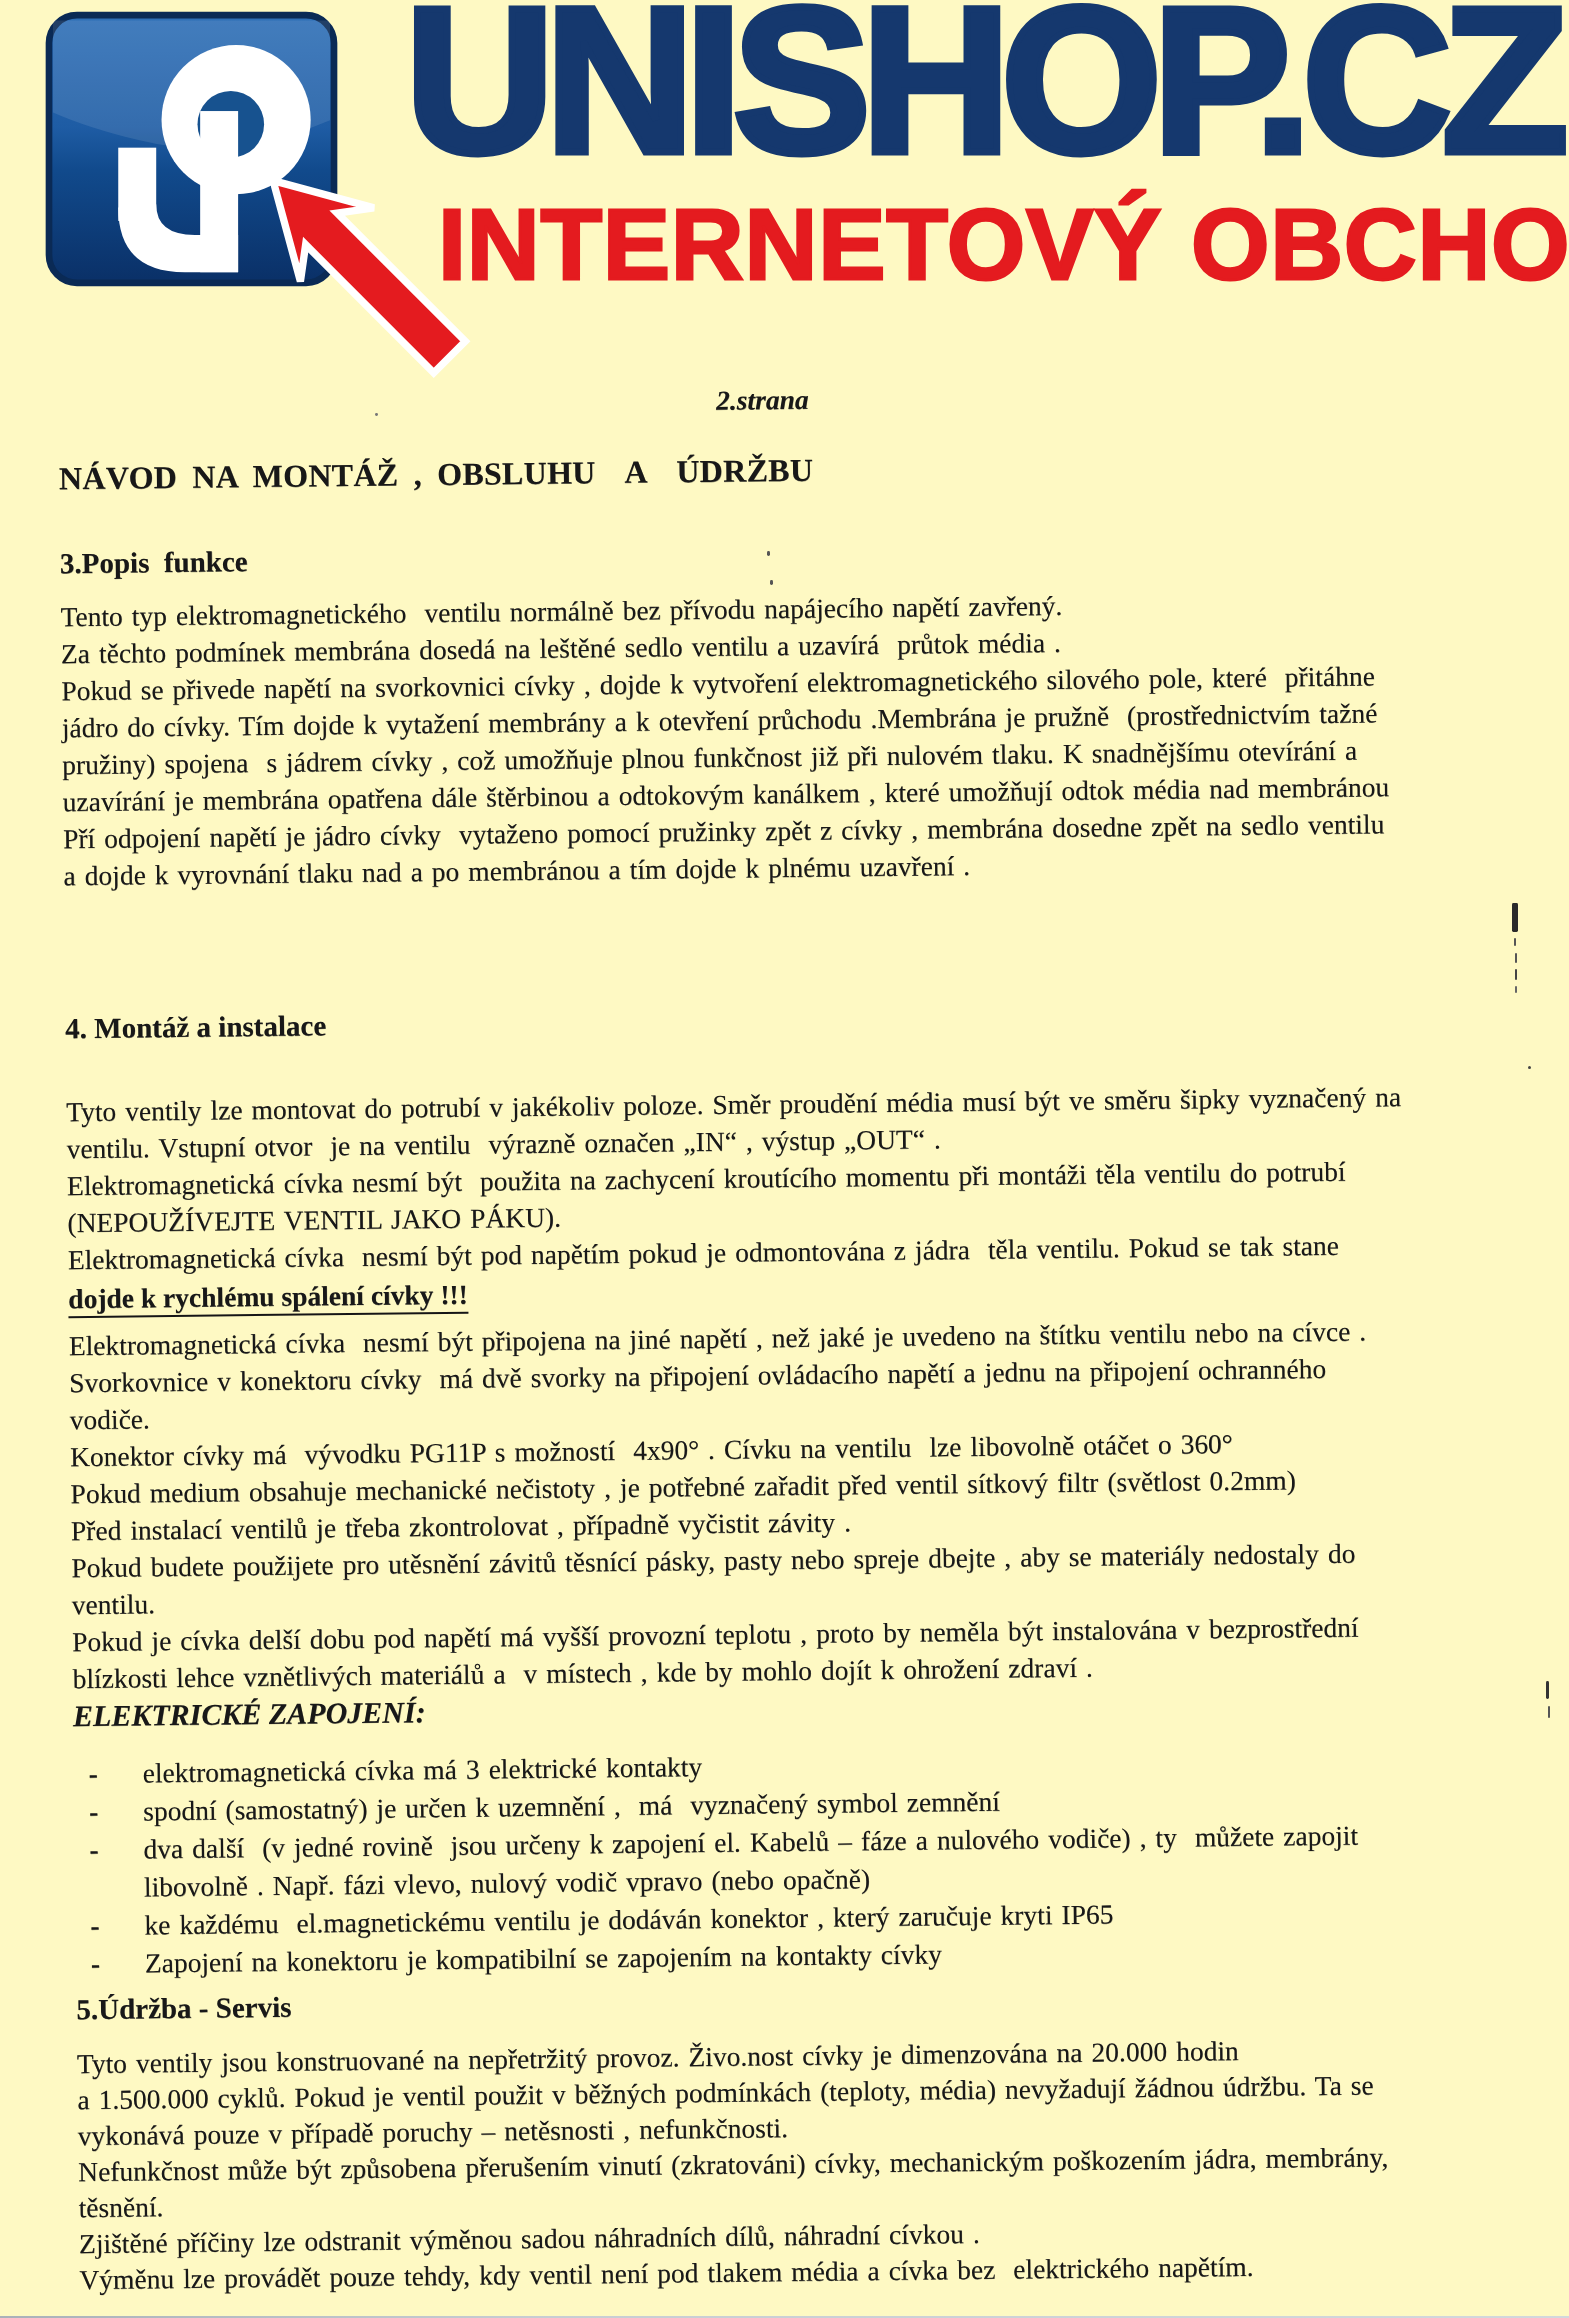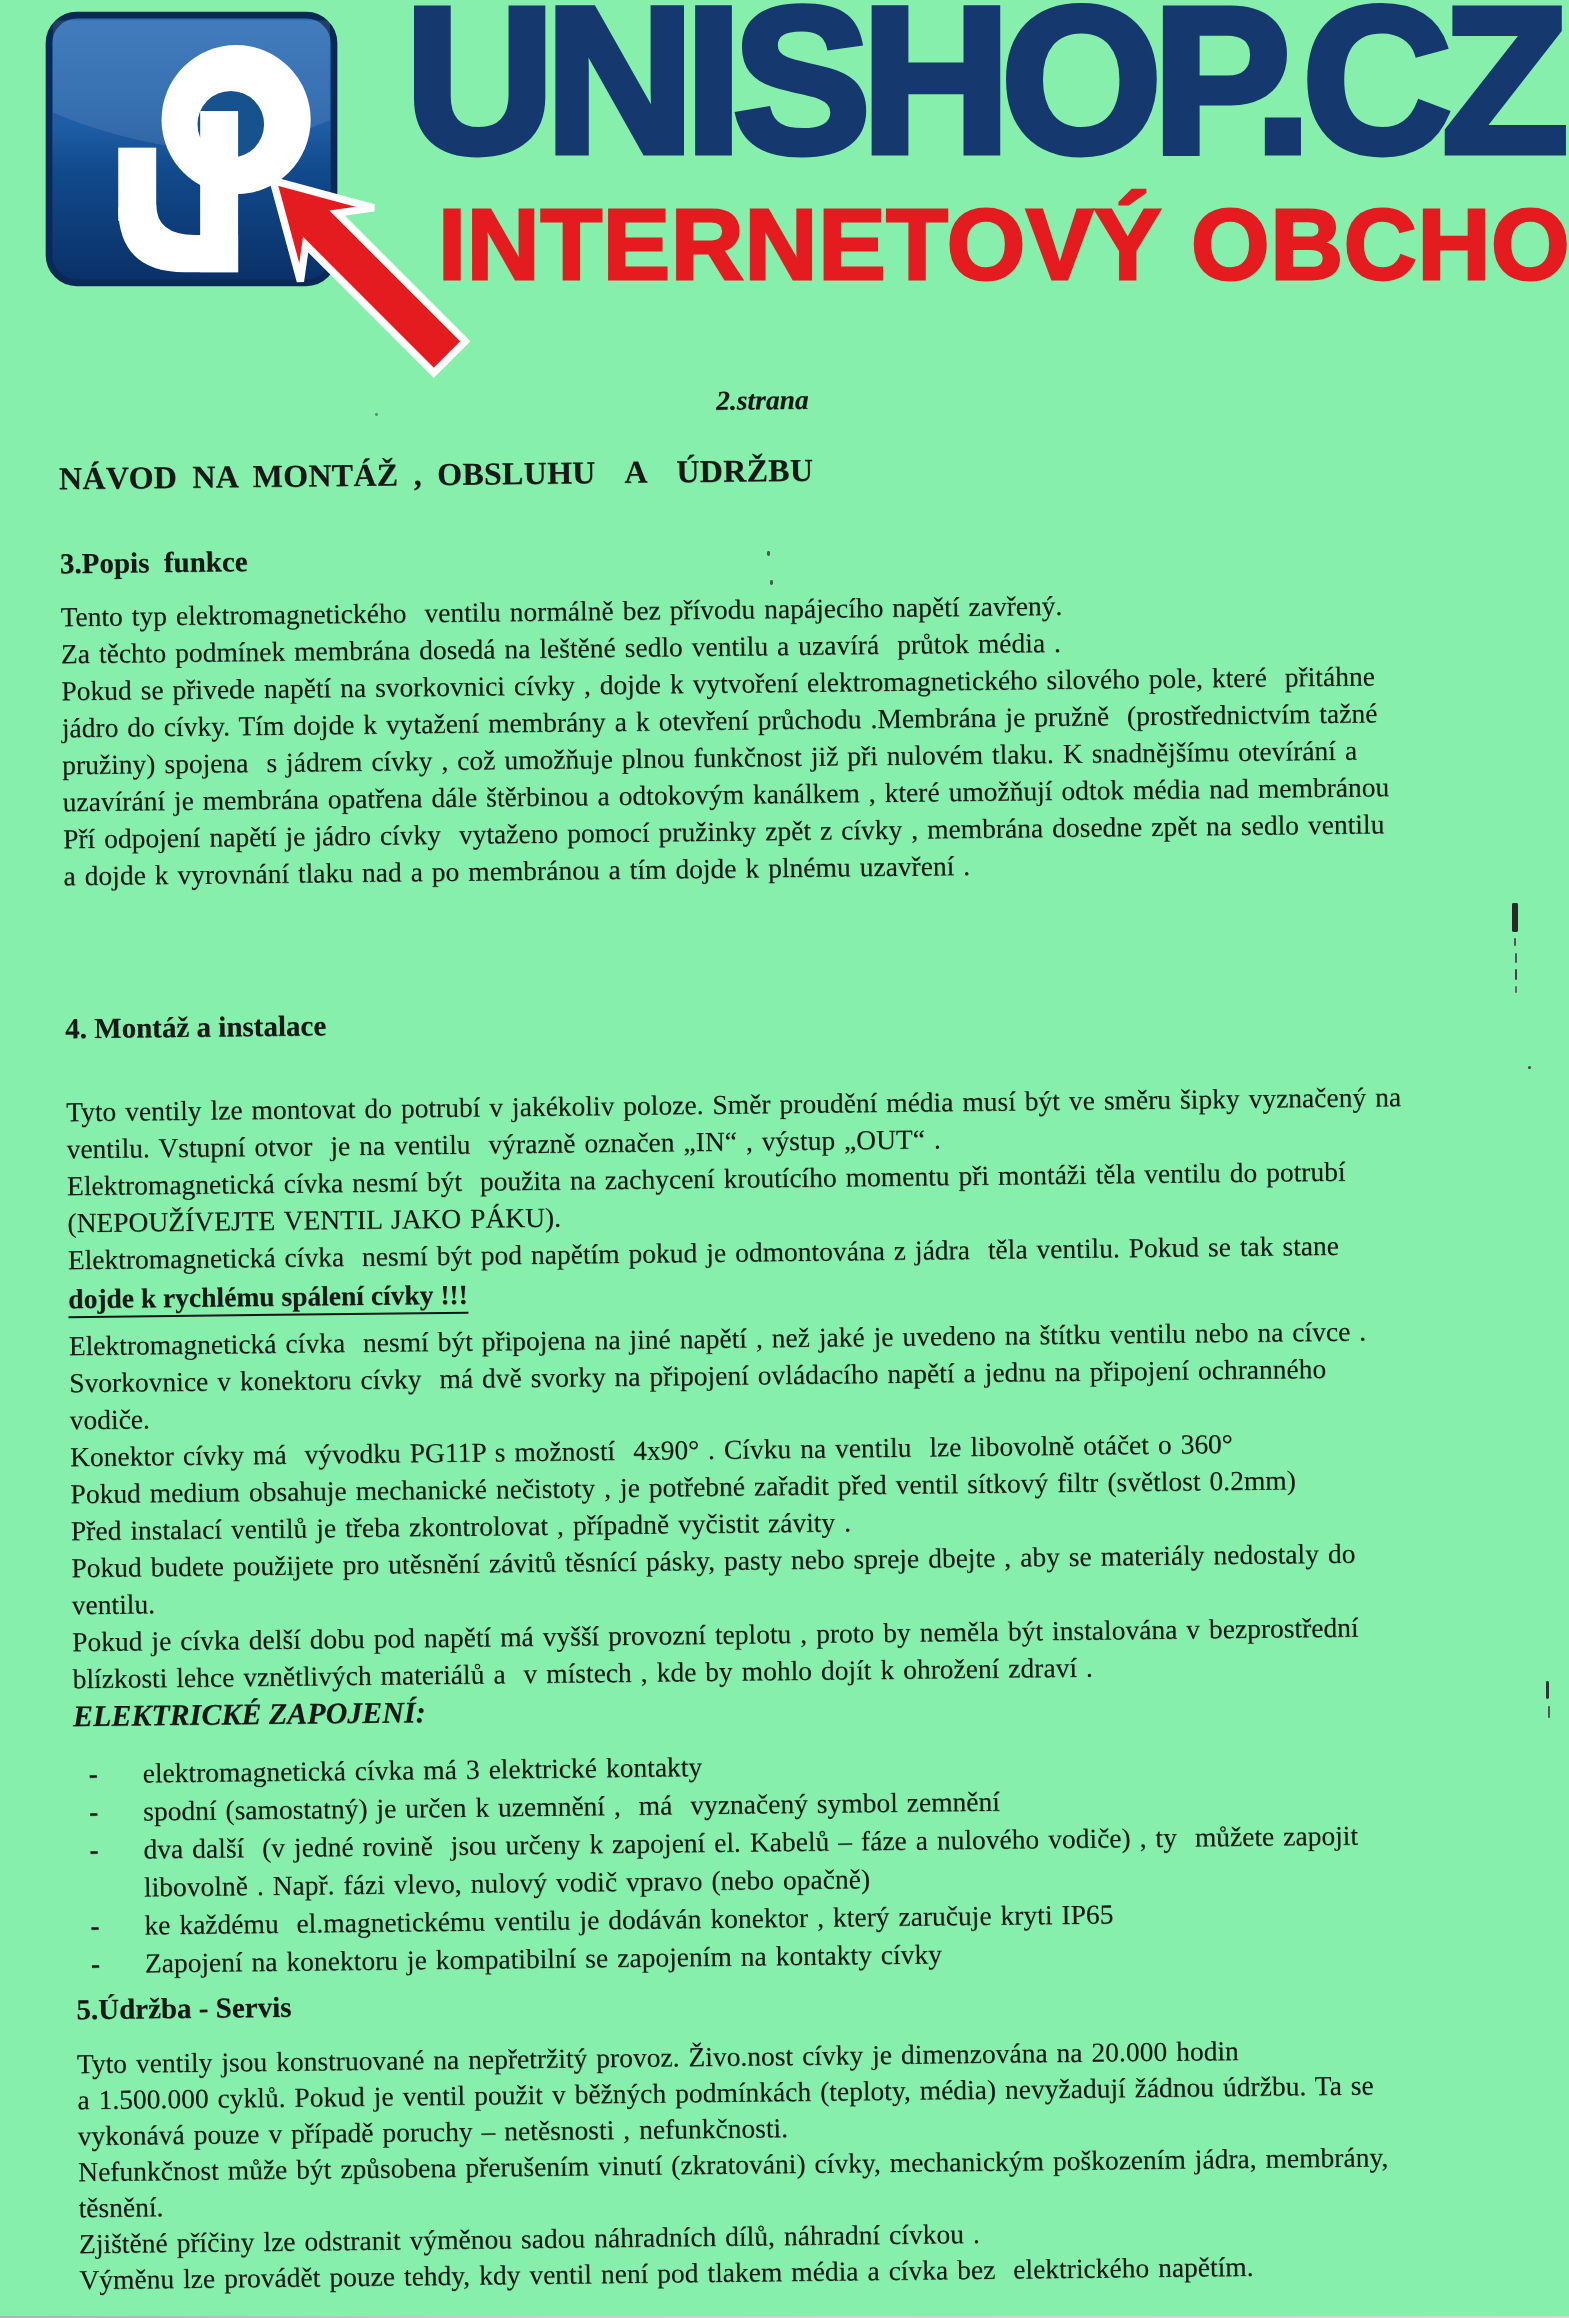--- a/index.html
+++ b/index.html
@@ -1,16 +1,16 @@
 <!DOCTYPE html>
 <html style="font-size:11px"><head>
 <meta charset="utf-8">
 <style>
   html,body{margin:0;padding:0;background:#ffffff;}
-  .page{position:relative;width:1570px;height:2319px;background:#86efac;overflow:hidden;
+  .page{position:relative;width:1570px;height:2319px;background:#fef9c3;overflow:hidden;
         font-family:"Liberation Serif","DejaVu Serif",serif;}
 
   
   .logo-box{position:absolute;left:45px;top:3.4px;width:293px;height:296px;}
   .brand{position:absolute;left:405px;top:-29px;height:220px;line-height:220px;
          font-family:"Liberation Sans","DejaVu Sans",sans-serif;font-weight:bold;
          font-size:207px;letter-spacing:-9.6px;color:#15386e;
          -webkit-text-stroke:6.9px #15386e;white-space:pre;}
   .tagline{position:absolute;left:438px;top:194px;height:101px;line-height:101px;
          font-family:"Liberation Sans","DejaVu Sans",sans-serif;font-weight:bold;

